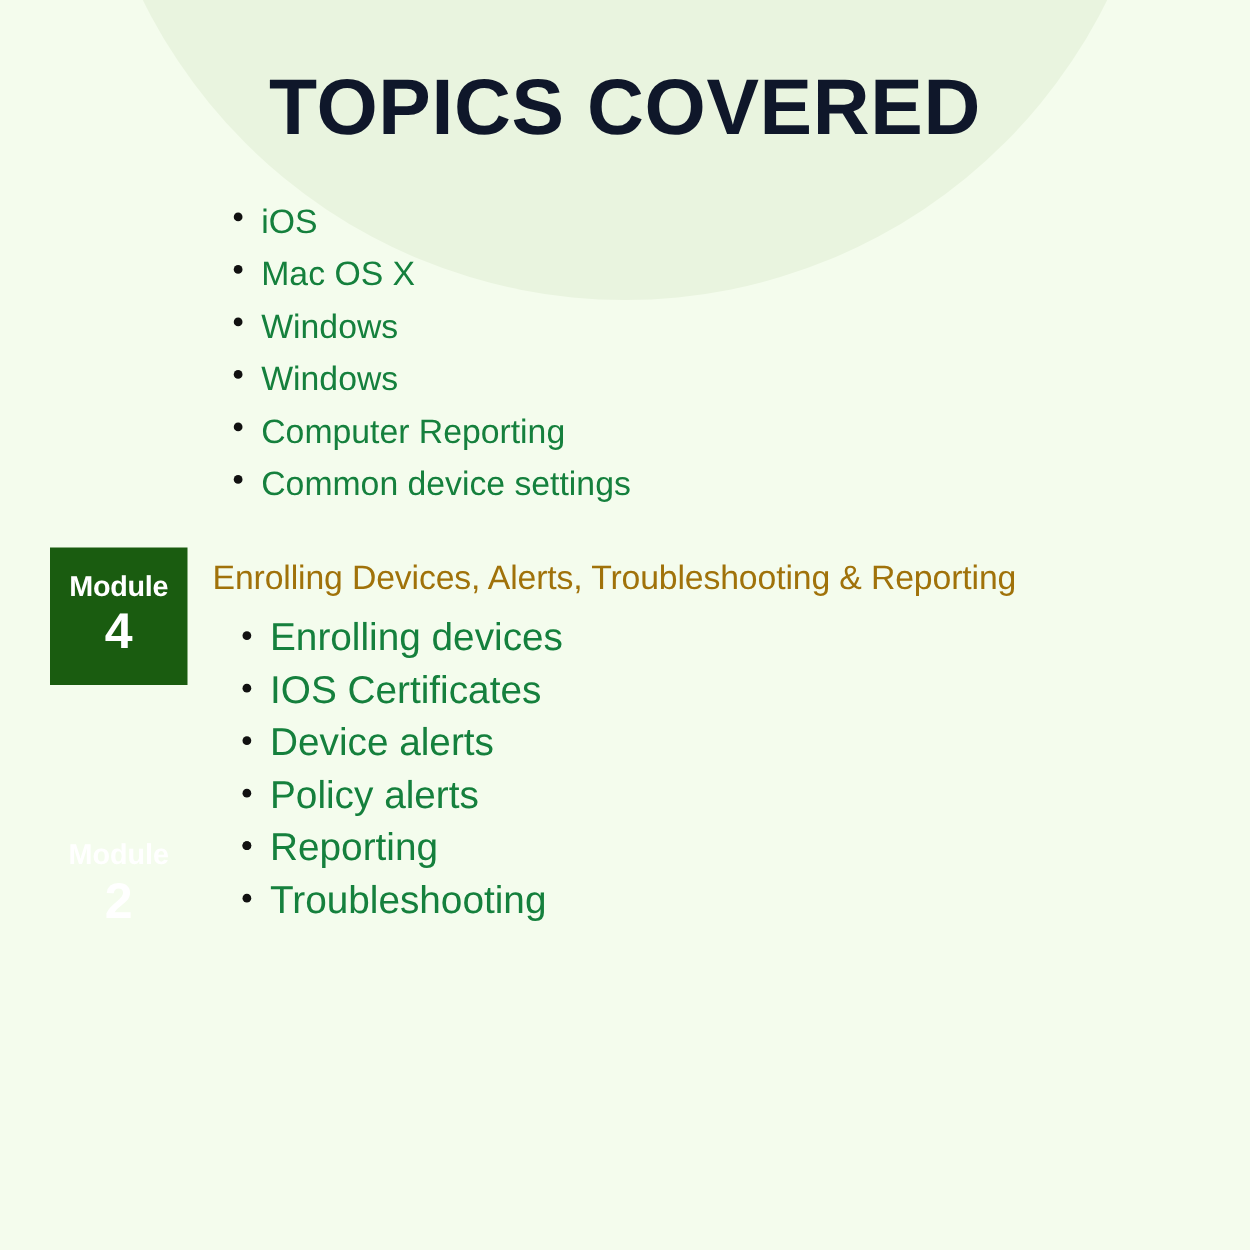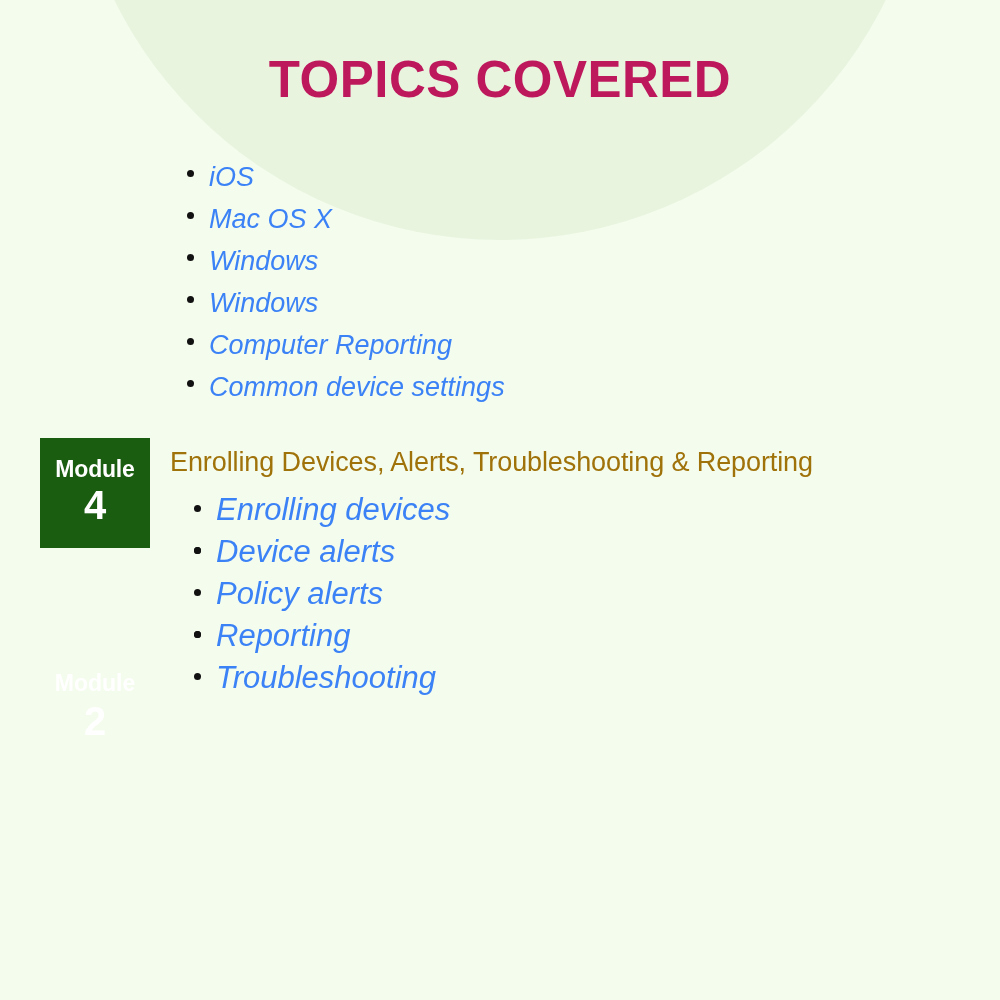--- a/index.html
+++ b/index.html
@@ -36,40 +36,39 @@
     background: #e9f4df;
     pointer-events: none;
   }
 
   .page-title {
     position: absolute;
     left: 0;
     right: 0;
     top: 52px;
     text-align: center;
-    font-size: 51px;
+    font-size: 63px;
     line-height: 1.08;
     font-weight: 700;
     letter-spacing: 0.5px;
-    color: #be185d;
+    color: #0f172a;
     text-transform: uppercase;
     white-space: nowrap;
   }
 
   
   .bullet-list {
     list-style: none;
     margin: 0;
     padding: 0;
   }
   .bullet-list li {
     position: relative;
-    color: #3b82f6;
+    color: #15803d;
     font-weight: 400;
-    font-style: italic;
   }
   .bullet-list li .bullet-dot {
     position: absolute;
     left: 0;
     top: 0.52em;
     width: 7px;
     height: 7px;
     border-radius: 50%;
     background: #111111;
   }
@@ -224,20 +223,21 @@
     <div class="module-body">
       <h2 class="module-heading">Enrolling Devices, Alerts, Troubleshooting &amp; Reporting</h2>
 
       <ul class="bullet-list list-module">
         <li>
           <span class="bullet-dot"></span>
           <span>Enrolling devices</span>
         </li>
         <li>
           <span class="bullet-dot"></span>
+          <span>IOS Certificates</span>
         </li>
         <li>
           <span class="bullet-dot"></span>
           <span>Device alerts</span>
         </li>
         <li>
           <span class="bullet-dot"></span>
           <span>Policy alerts</span>
         </li>
         <li>

